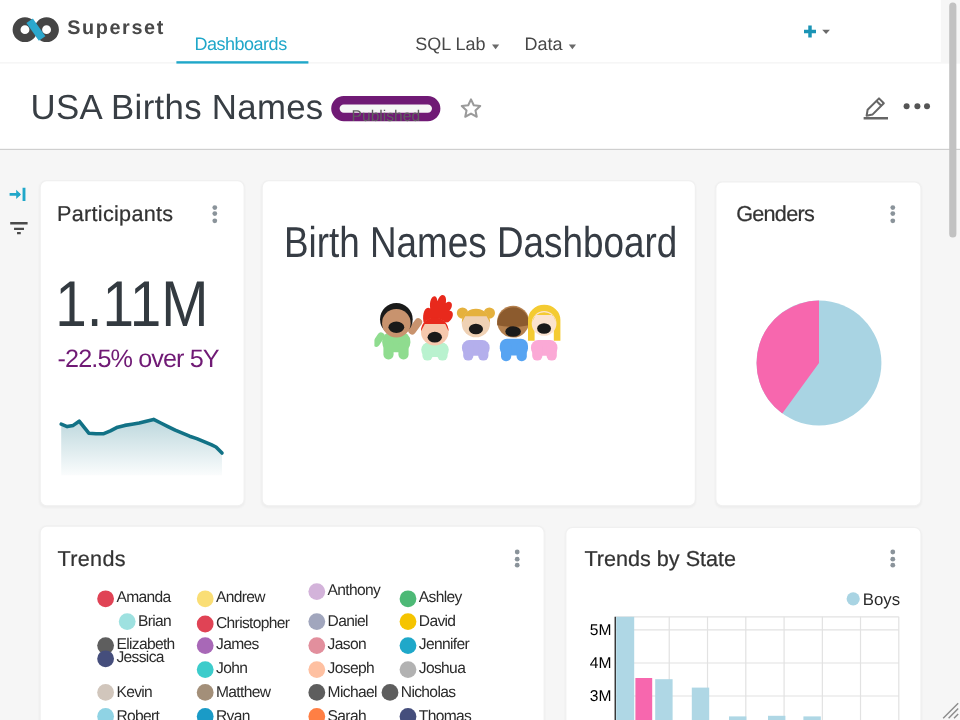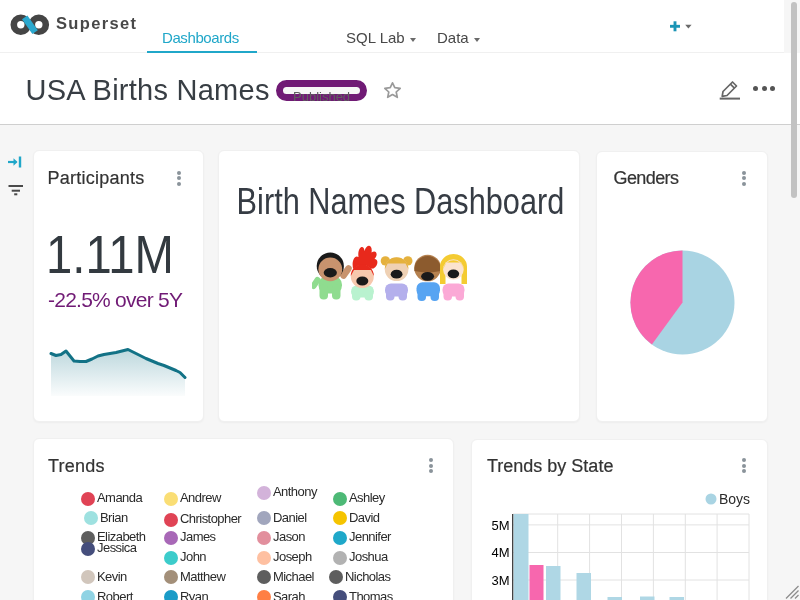--- a/index.html
+++ b/index.html
@@ -190,36 +190,36 @@
 <div class="chead" style="left:48px; top:457.2px;">Trends</div>
 <div class="dots" style="left:428.7px; top:458.2px;">
     <span></span>
     <span></span>
     <span></span>
   </div>
 <div class="leg" style="left:81px; top:491px;"><i style="background:#E04355"></i>Amanda</div>
 <div class="leg" style="left:164px; top:491px;"><i style="background:#FADE75"></i>Andrew</div>
 <div class="leg" style="left:257px; top:485px;"><i style="background:#D3B3DA"></i>Anthony</div>
 <div class="leg" style="left:333px; top:491px;"><i style="background:#4DB976"></i>Ashley</div>
-<div class="leg" style="left:84px; top:510.7px;"><i style="background:#9EE1E0"></i>Brian</div>
+<div class="leg" style="left:99px; top:510.7px;"><i style="background:#9EE1E0"></i>Brian</div>
 <div class="leg" style="left:164px; top:512px;"><i style="background:#E04355"></i>Christopher</div>
 <div class="leg" style="left:257px; top:510.7px;"><i style="background:#A1A6BD"></i>Daniel</div>
 <div class="leg" style="left:333px; top:510.7px;"><i style="background:#F5C400"></i>David</div>
 <div class="leg" style="left:81px; top:530.4px;"><i style="background:#5E5E5E"></i>Elizabeth</div>
 <div class="leg" style="left:164px; top:530.4px;"><i style="background:#A868B7"></i>James</div>
 <div class="leg" style="left:257px; top:530.4px;"><i style="background:#E28F9D"></i>Jason</div>
 <div class="leg" style="left:333px; top:530.4px;"><i style="background:#1FA8C9"></i>Jennifer</div>
 <div class="leg" style="left:81px; top:541px;"><i style="background:#454E7C"></i>Jessica</div>
 <div class="leg" style="left:164px; top:550.1px;"><i style="background:#3CCCCB"></i>John</div>
 <div class="leg" style="left:257px; top:550.1px;"><i style="background:#FEC0A1"></i>Joseph</div>
 <div class="leg" style="left:333px; top:550.1px;"><i style="background:#B2B2B2"></i>Joshua</div>
 <div class="leg" style="left:81px; top:569.8px;"><i style="background:#D1C6BC"></i>Kevin</div>
 <div class="leg" style="left:164px; top:569.8px;"><i style="background:#A38F79"></i>Matthew</div>
 <div class="leg" style="left:257px; top:569.8px;"><i style="background:#5E5E5E"></i>Michael</div>
-<div class="leg" style="left:329px; top:569.8px;"><i style="background:#5E5E5E"></i>Nicholas</div>
+<div class="leg" style="left:318px; top:569.8px;"><i style="background:#5E5E5E"></i>Nicholas</div>
 <div class="leg" style="left:81px; top:589.5px;"><i style="background:#8FD3E4"></i>Robert</div>
 <div class="leg" style="left:164px; top:589.5px;"><i style="background:#1A9BC7"></i>Ryan</div>
 <div class="leg" style="left:257px; top:589.5px;"><i style="background:#FF7F44"></i>Sarah</div>
 <div class="leg" style="left:333px; top:589.5px;"><i style="background:#454E7C"></i>Thomas</div>
 
 <div class="chead" style="left:487px; top:457.2px; letter-spacing:0;">Trends by State</div>
 <div class="dots" style="left:741.8px; top:458.2px;">
     <span></span>
     <span></span>
     <span></span>

